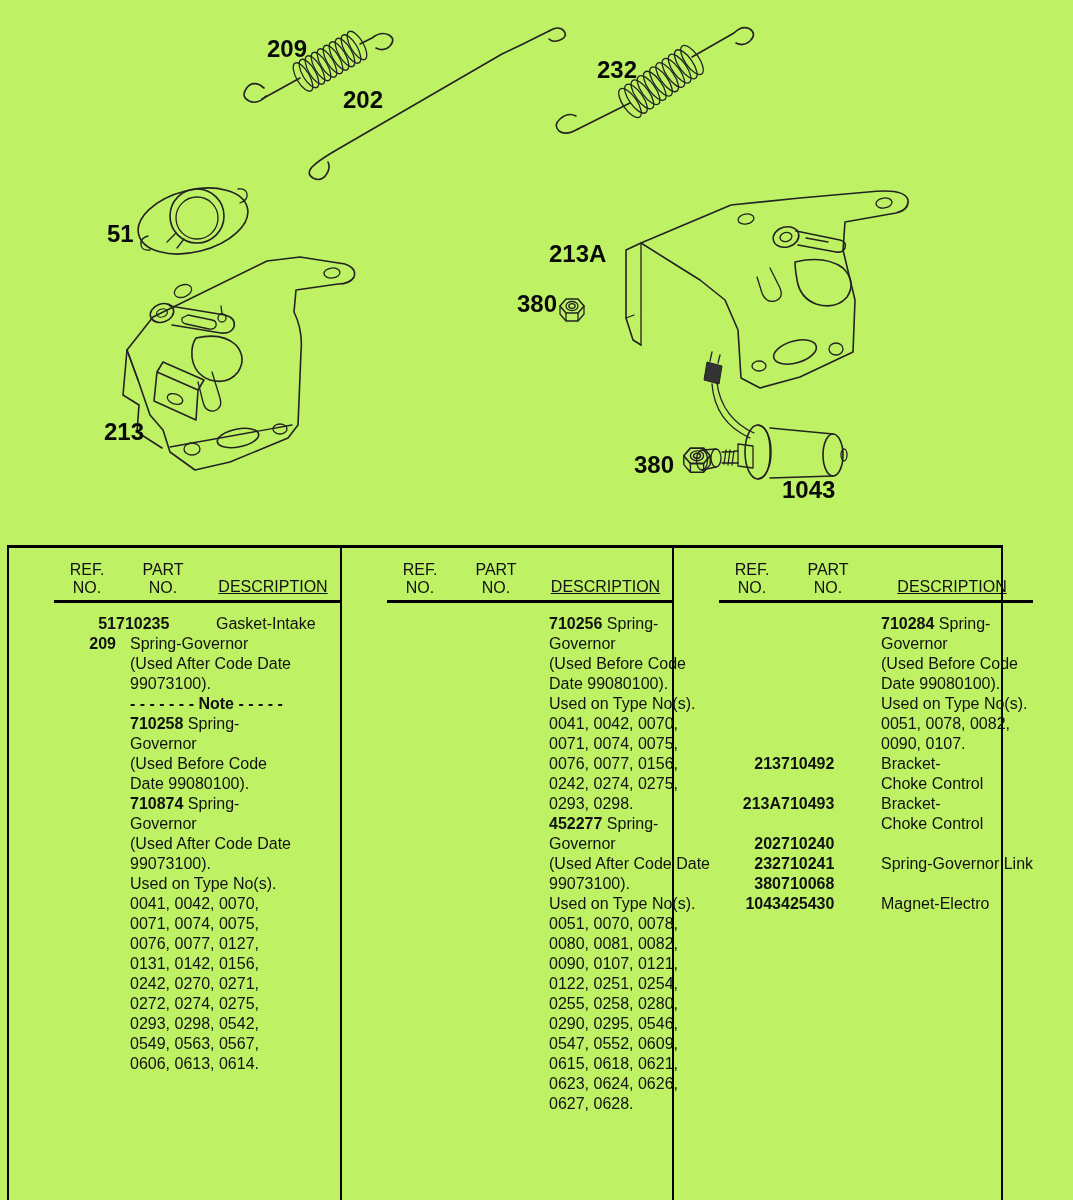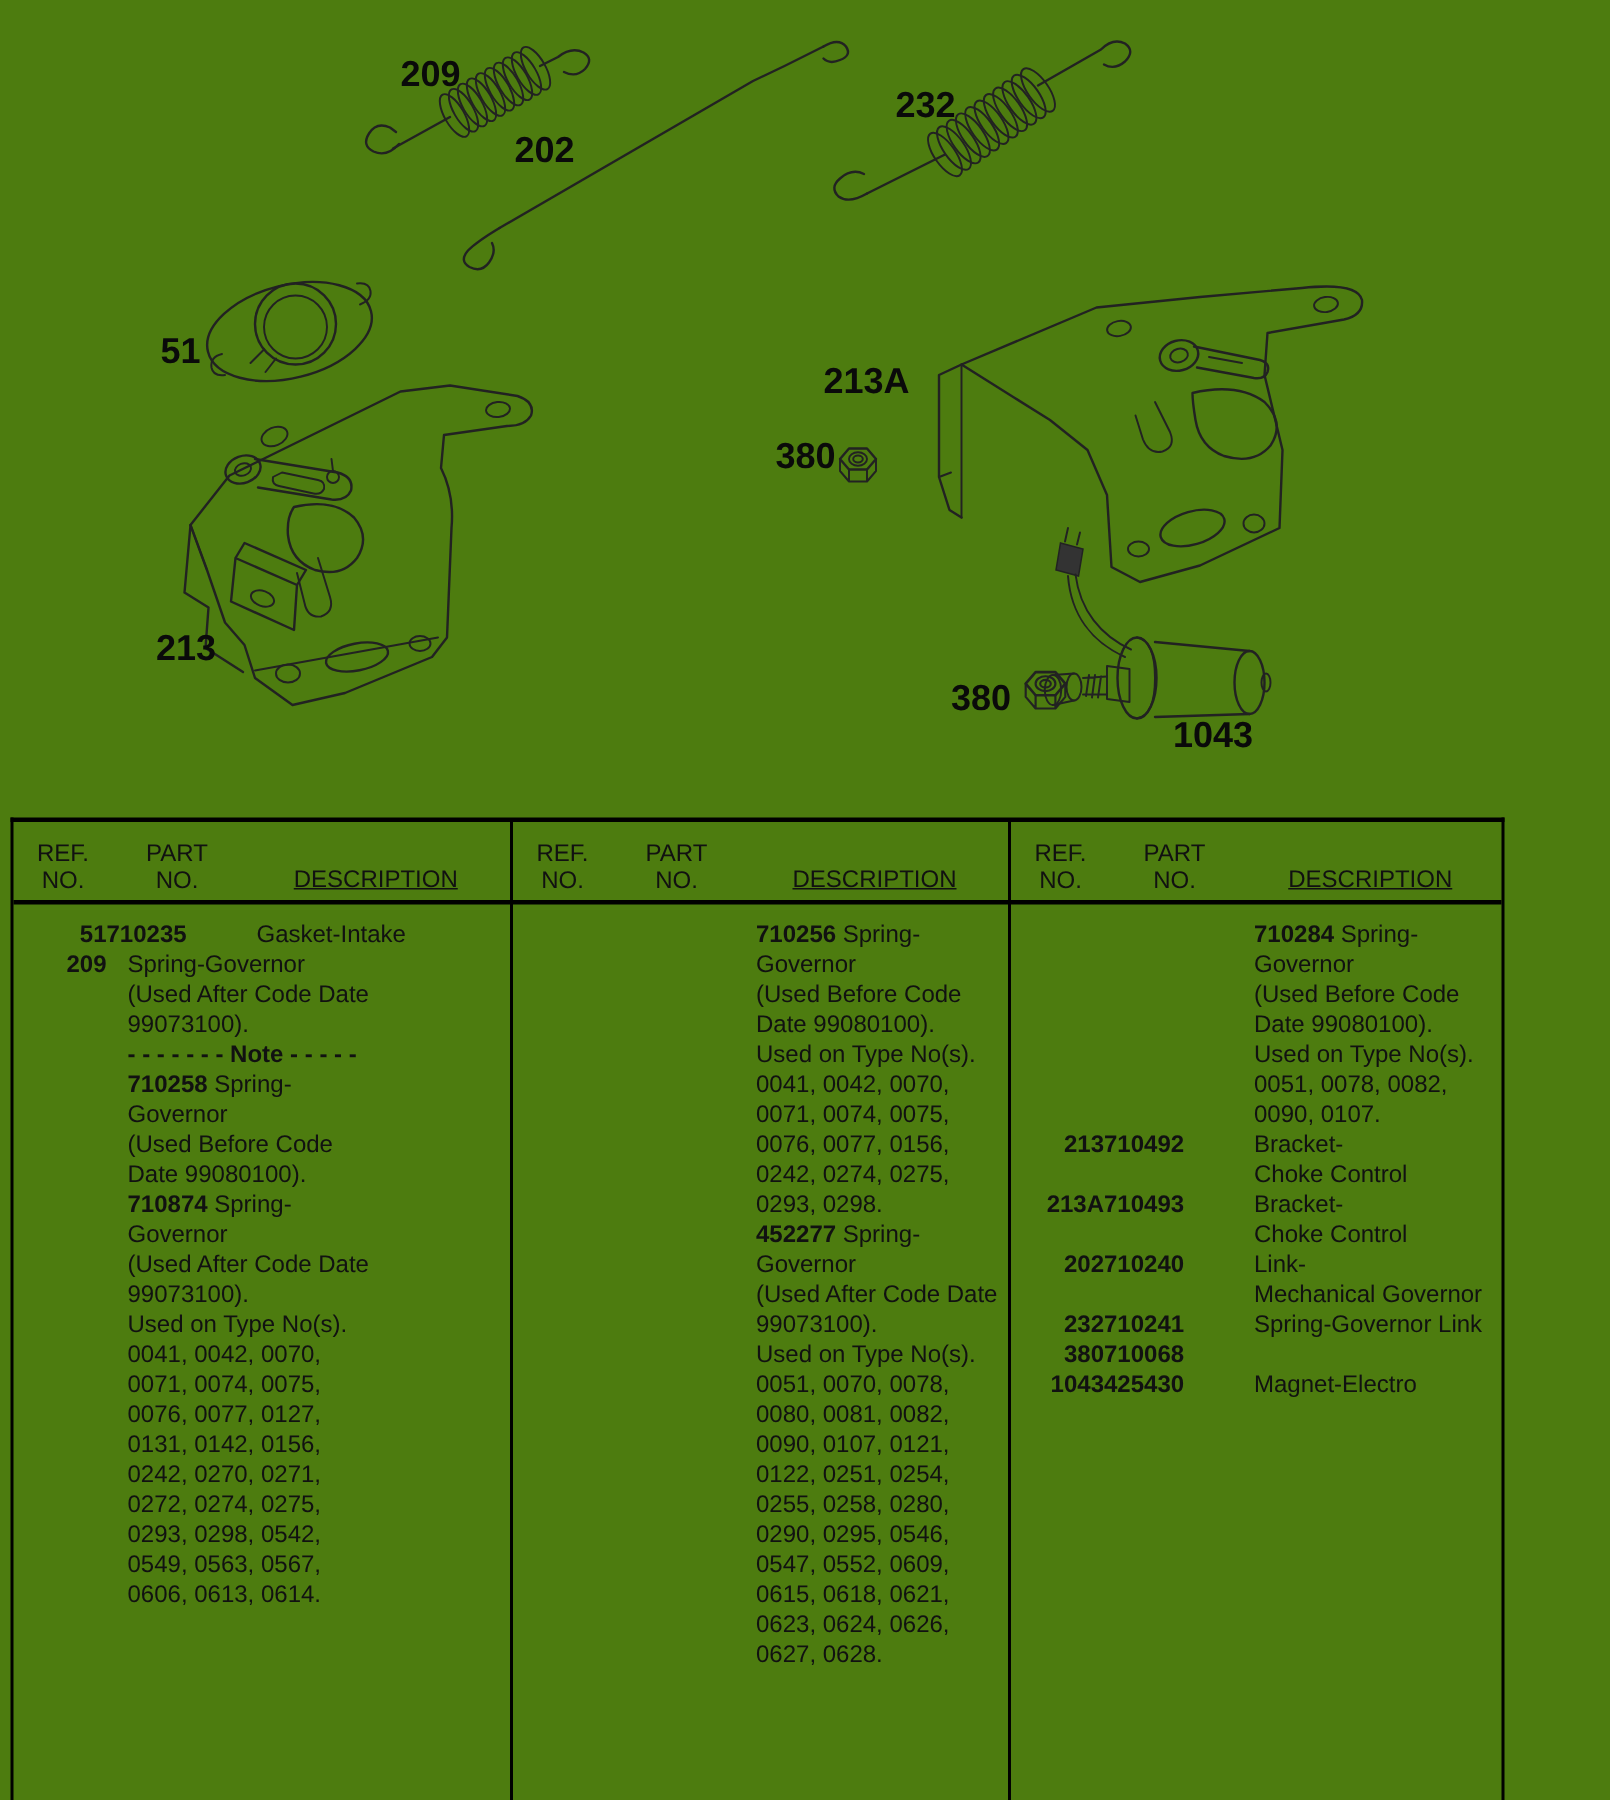--- a/index.html
+++ b/index.html
@@ -1,33 +1,33 @@
 <!DOCTYPE html>
 <html><head>
 <meta charset="utf-8">
 <style>
   html,body{margin:0;padding:0;background:#fff;}
   .page{
-    position:relative;width:1073px;height:1200px;background:#4d7c0f;overflow:hidden;
+    position:relative;width:1073px;height:1200px;background:#bef264;overflow:hidden;
     font-family:"Liberation Sans",sans-serif;color:#111;
   }
   
   .diagram{position:absolute;left:0;top:0;width:1073px;height:545px;}
   svg .ln{fill:none;stroke:#222;stroke-width:1.6;stroke-linecap:round;stroke-linejoin:round;}
   svg .ln2{fill:none;stroke:#222;stroke-width:1.3;stroke-linecap:round;stroke-linejoin:round;}
   svg .solid{fill:#333;stroke:#222;stroke-width:1;}
   svg text.plbl{font-family:"Liberation Sans",sans-serif;font-weight:700;font-size:24px;fill:#0a0a0a;}
   
   .parts-table{
     position:absolute;left:7px;top:545px;width:996px;height:655px;box-sizing:border-box;
     border-top:3px solid #000;border-left:2px solid #000;border-right:2px solid #000;
     display:grid;grid-template-columns:333px 332px 1fr;
     font-size:16px;line-height:20px;
   }
-  .tcol{box-sizing:border-box;}
+  .tcol{box-sizing:border-box;padding-left:45px;}
   .tcol.divider{border-right:2px solid #000;}
   .thead{
     height:45px;box-sizing:content-box;border-bottom:3px solid #000;
     display:grid;grid-template-columns:66px 86px 1fr;align-items:end;
     padding:4px 0 3px 0;
   }
   .hcell{text-align:center;line-height:18px;}
   .hdesc{text-align:center;padding-bottom:0;text-decoration:underline;}
   .tbody{padding-top:11px;}
   .entry{display:grid;grid-template-columns:62px 86px 1fr;}
@@ -310,24 +310,20 @@
             <div class="ref">213A</div>
             <div class="part">710493</div>
             <div class="desc">
               <div class="dline">Bracket-</div>
               <div class="dline">Choke Control</div>
             </div>
           </div>
           <div class="entry">
             <div class="ref">202</div>
             <div class="part">710240</div>
-            <div class="desc">
-              <div class="dline">Link-</div>
-              <div class="dline">Mechanical Governor</div>
-            </div>
           </div>
           <div class="entry">
             <div class="ref">232</div>
             <div class="part">710241</div>
             <div class="desc">
               <div class="dline">Spring-Governor Link</div>
             </div>
           </div>
           <div class="entry">
             <div class="ref">380</div>

